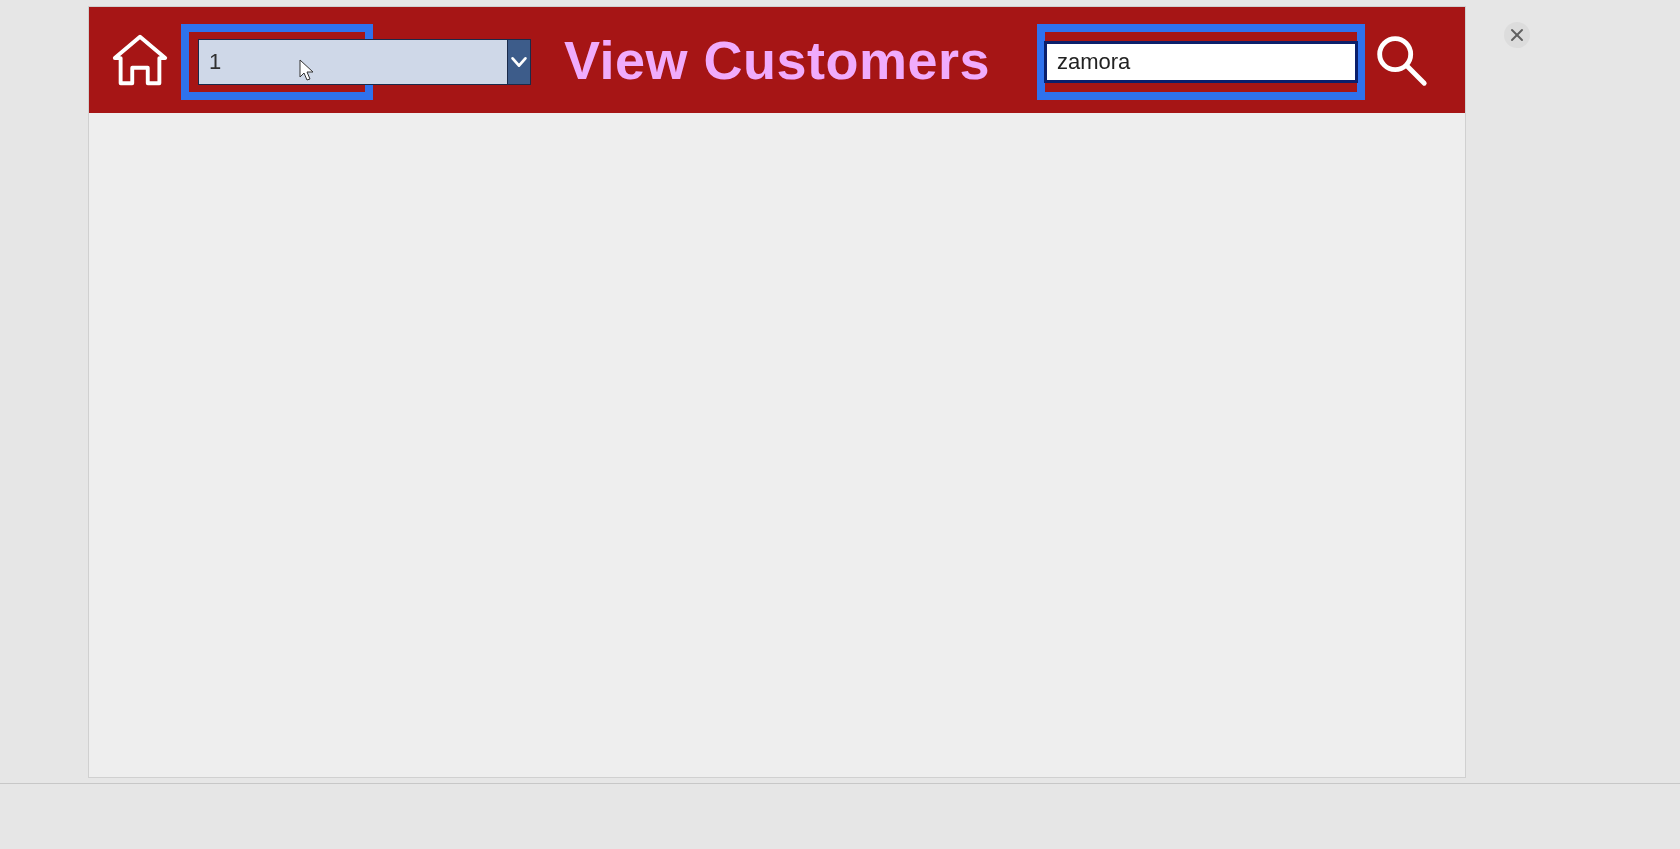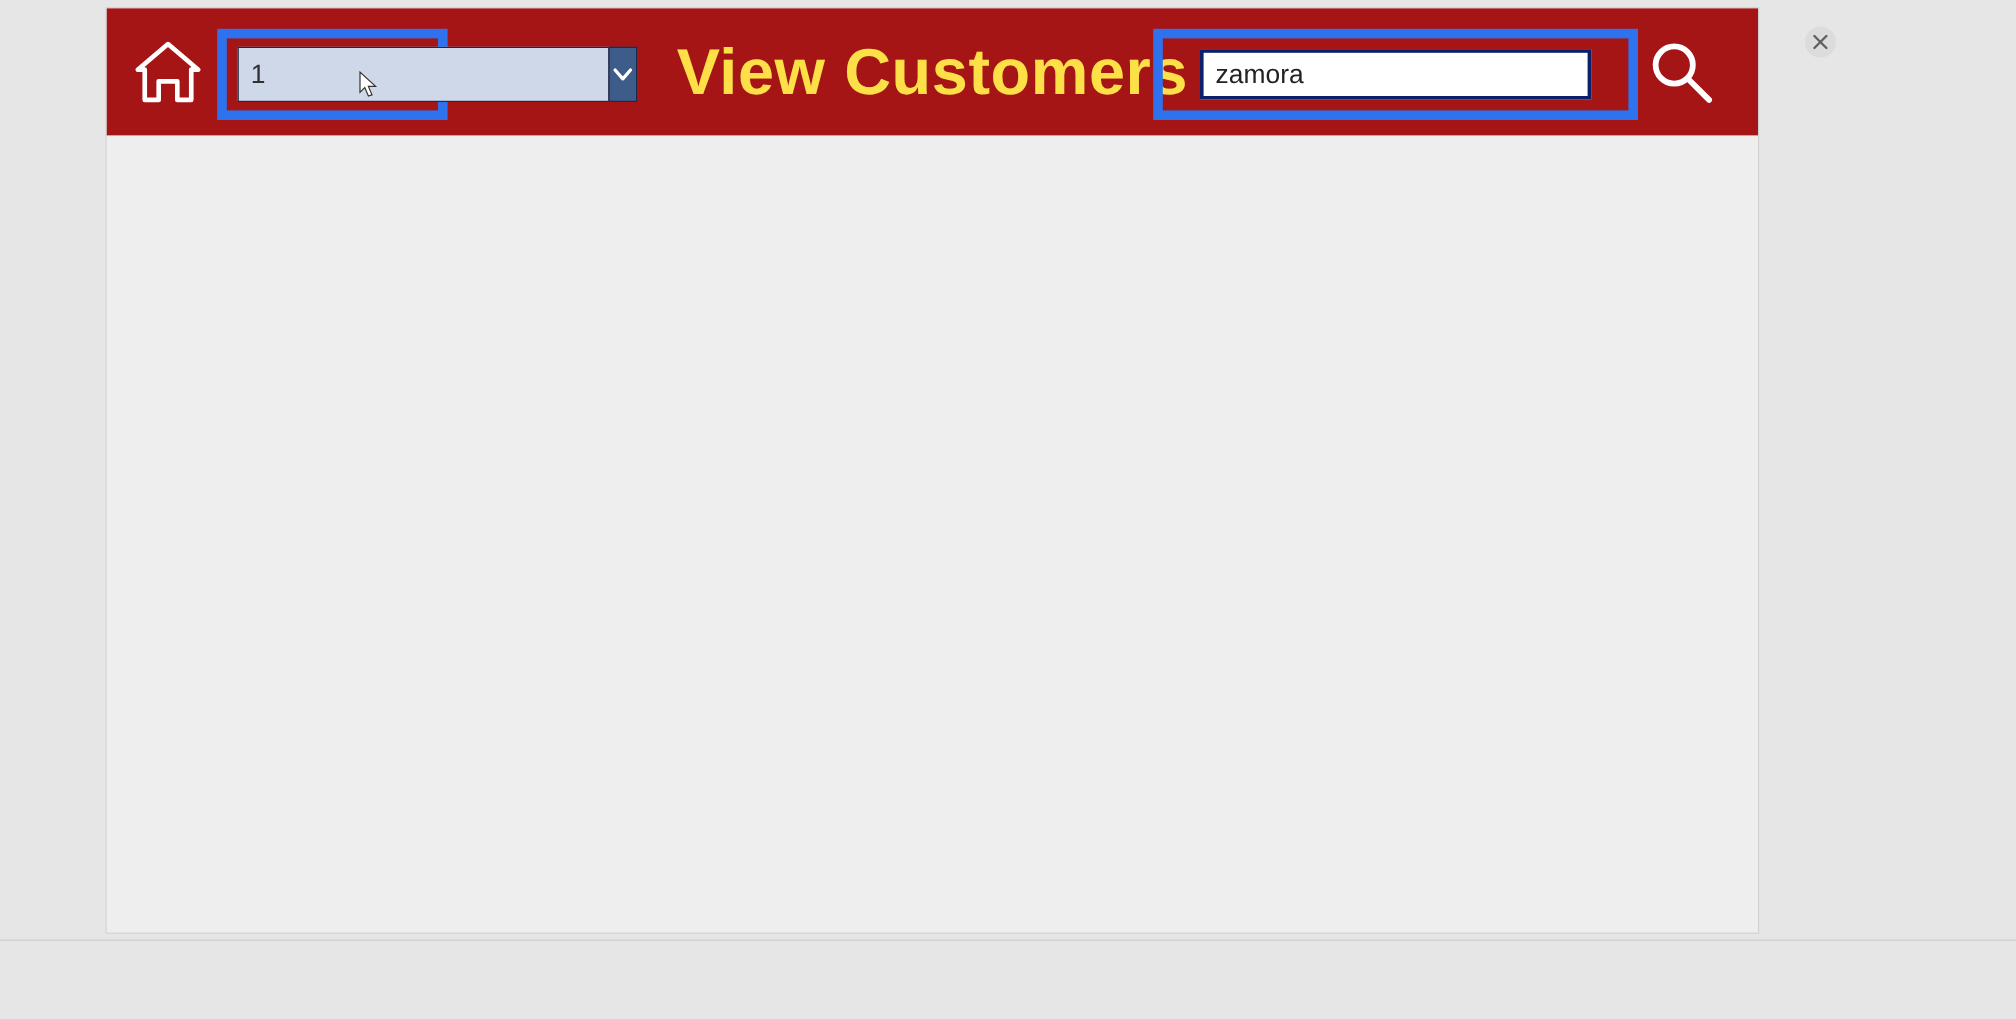--- a/index.html
+++ b/index.html
@@ -86,31 +86,31 @@
   .cursor-pointer{
     position:absolute;
     left:210px; top:52px;
     pointer-events:none;
   }
   
   .page-title{
     position:absolute;
     left:0; right:0; top:0; bottom:0;
     display:flex; align-items:center; justify-content:center;
-    color:#fde047;
+    color:#f0abfc;
     font-weight:800;
     font-size:54px;
     letter-spacing:0.5px;
     pointer-events:none;
   }
   
   .search-wrap{
     position:absolute;
     right:100px; top:17px;
-    width:404px; height:76px;
+    width:328px; height:76px;
     border:8px solid var(--highlight-blue);
     box-sizing:border-box;
     display:flex; align-items:center; justify-content:center;
   }
   .search-inner{
     width:326px; height:42px;
     box-sizing:border-box;
     display:flex;
   }
   .search-input{

